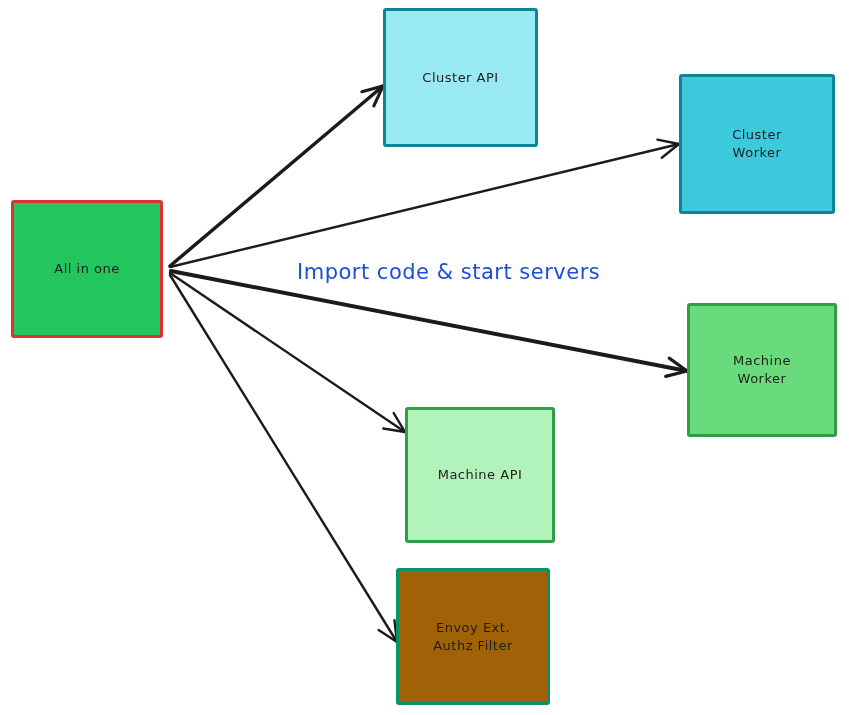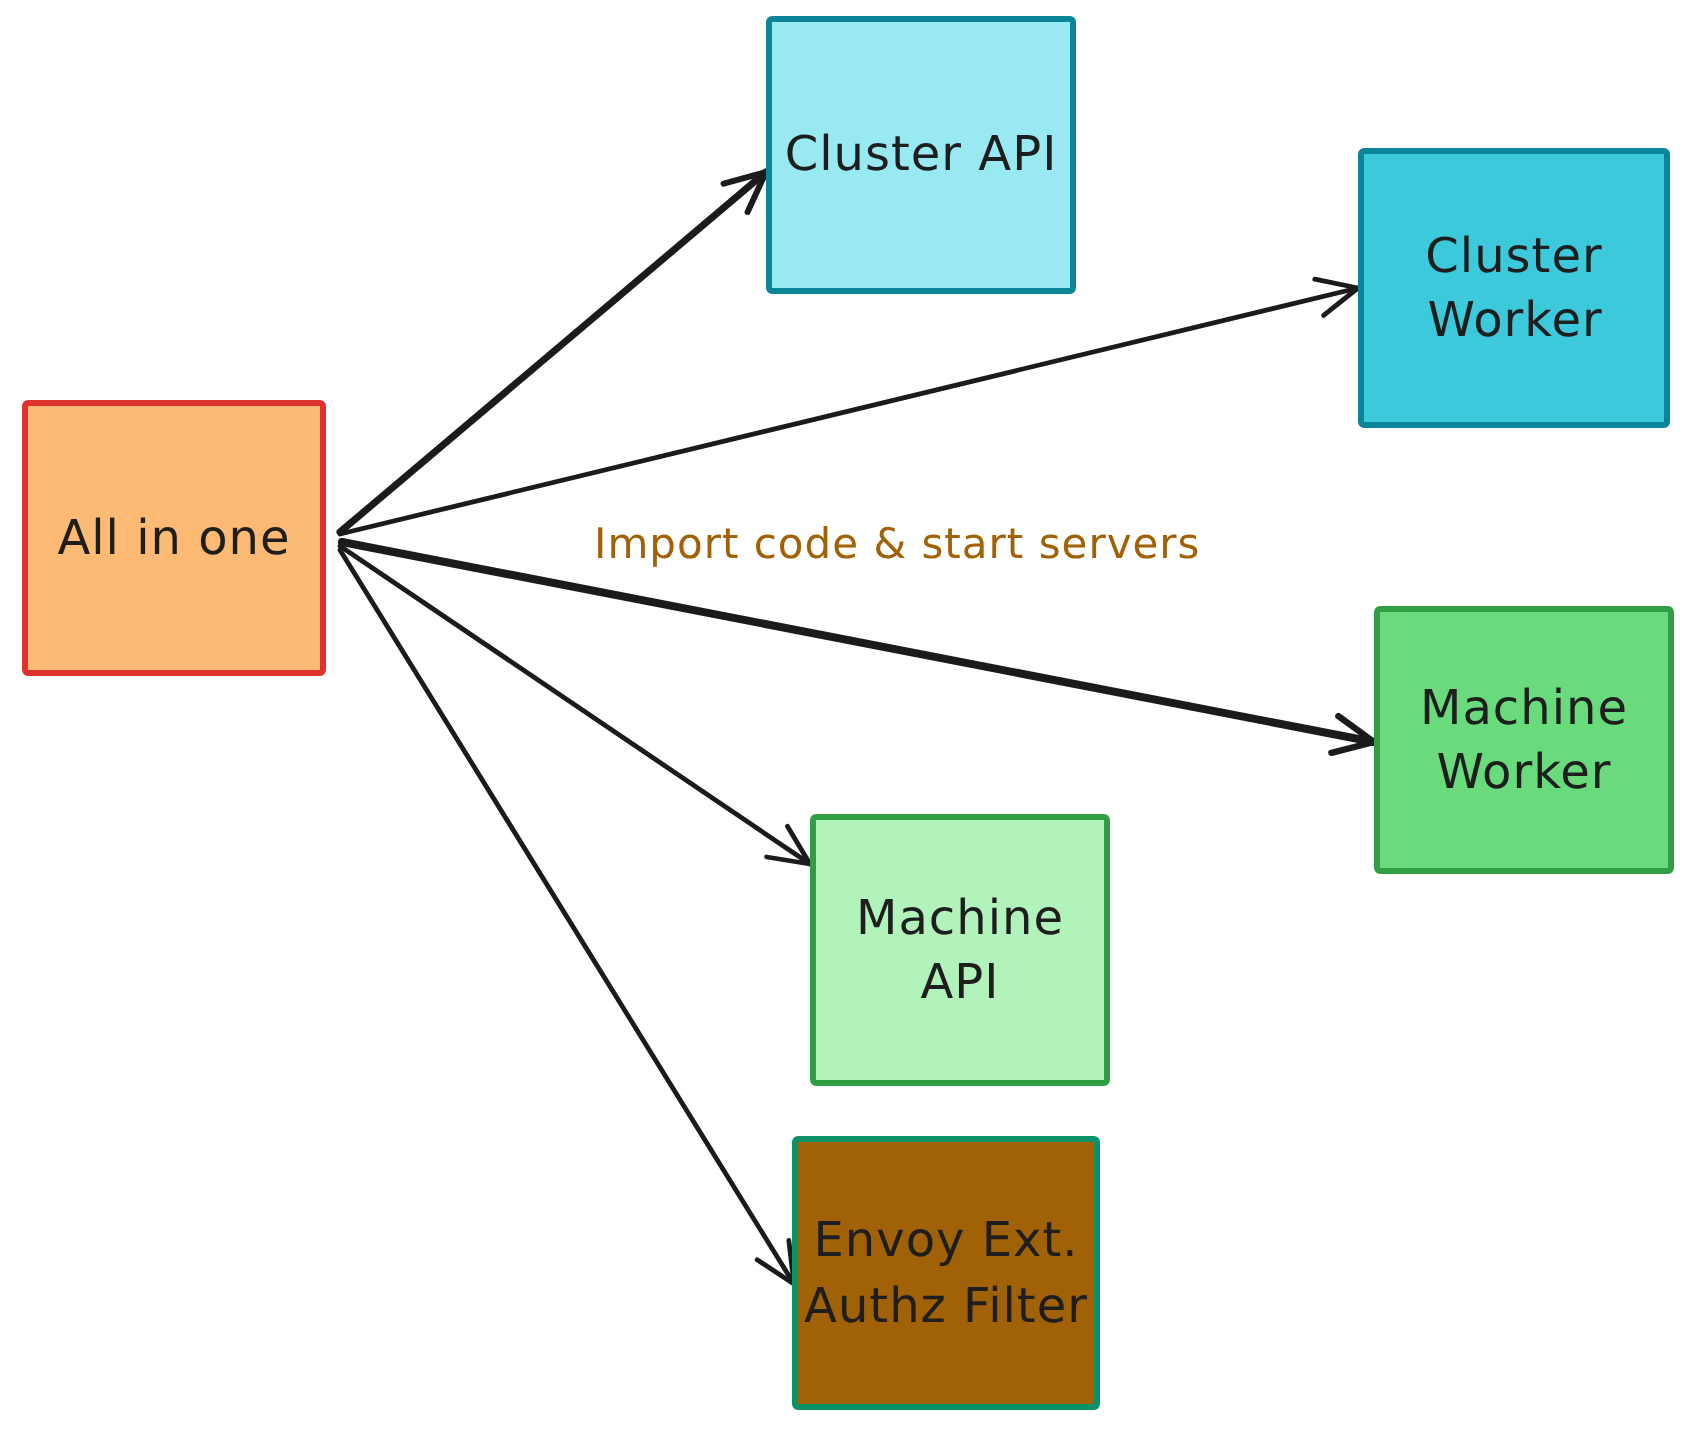--- a/index.html
+++ b/index.html
@@ -18,21 +18,21 @@
     position: absolute;
     border: 3px solid #000;
     border-radius: 3px;
     display: flex;
     align-items: center;
     justify-content: center;
     text-align: center;
     box-sizing: border-box;
   }
   .node-label {
-    font-size: 24px;
+    font-size: 13px;
     line-height: 1.35;
     color: #1e1e1e;
     white-space: pre-line;
     letter-spacing: 0.5px;
   }
   #node-all-in-one     { left: 11px;  top: 200px; width: 152px; height: 138px; }
   #node-cluster-api    { left: 383px; top: 8px;   width: 155px; height: 139px; }
   #node-cluster-worker { left: 679px; top: 74px;  width: 156px; height: 140px; }
   #node-machine-worker { left: 687px; top: 303px; width: 150px; height: 134px; }
   #node-machine-api    { left: 405px; top: 367px; width: 150px; height: 136px; margin-top: 40px; }
@@ -47,21 +47,21 @@
     fill: none;
     stroke-linecap: round;
     stroke-linejoin: round;
   }
   .edge-label {
     position: absolute;
     left: 297px;
     top: 260px;
     width: 300px;
     font-size: 21px;
-    color: #a16207;
+    color: #1d4ed8;
     letter-spacing: 0.5px;
     white-space: nowrap;
   }
 </style>
 </head>
 <body>
 
 <div id="canvas">
 
   <svg id="arrow-layer" viewBox="0 0 849 715">
@@ -85,29 +85,29 @@
       <path d="M170,273 L405,432" stroke-width="2.4" stroke="#1b1b1b"></path>
       <path d="M383.3,428.5 L405,432 L393.7,413.1" stroke-width="2.4" stroke="#1b1b1b"></path>
     </g>
 
     <g>
       <path d="M170,275 L397,642" stroke-width="2.4" stroke="#1b1b1b"></path>
       <path d="M378.6,629.9 L397,642 L394.4,620.2" stroke-width="2.4" stroke="#1b1b1b"></path>
     </g>
   </svg>
 
-  <div class="node" id="node-all-in-one" style="background: #fdba74; border-color: rgb(224, 49, 49);">
+  <div class="node" id="node-all-in-one" style="background: #22c55e; border-color: rgb(224, 49, 49);">
     <span class="node-label">All in one</span>
   </div>
 
   <div class="node" id="node-cluster-api" style="background: rgb(153, 233, 242); border-color: rgb(12, 133, 153);">
     <span class="node-label">Cluster API</span>
   </div>
 
-  <div class="node" id="node-cluster-worker" style="background: rgb(59, 201, 219); border-color: rgb(12, 133, 153); text-align: right;">
+  <div class="node" id="node-cluster-worker" style="background: rgb(59, 201, 219); border-color: rgb(12, 133, 153);">
     <span class="node-label">Cluster
 Worker</span>
   </div>
 
   <div class="node" id="node-machine-worker" style="background: rgb(105, 219, 124); border-color: rgb(47, 158, 68);">
     <span class="node-label">Machine
 Worker</span>
   </div>
 
   <div class="node" id="node-machine-api" style="background: rgb(178, 242, 187); border-color: rgb(47, 158, 68);">

